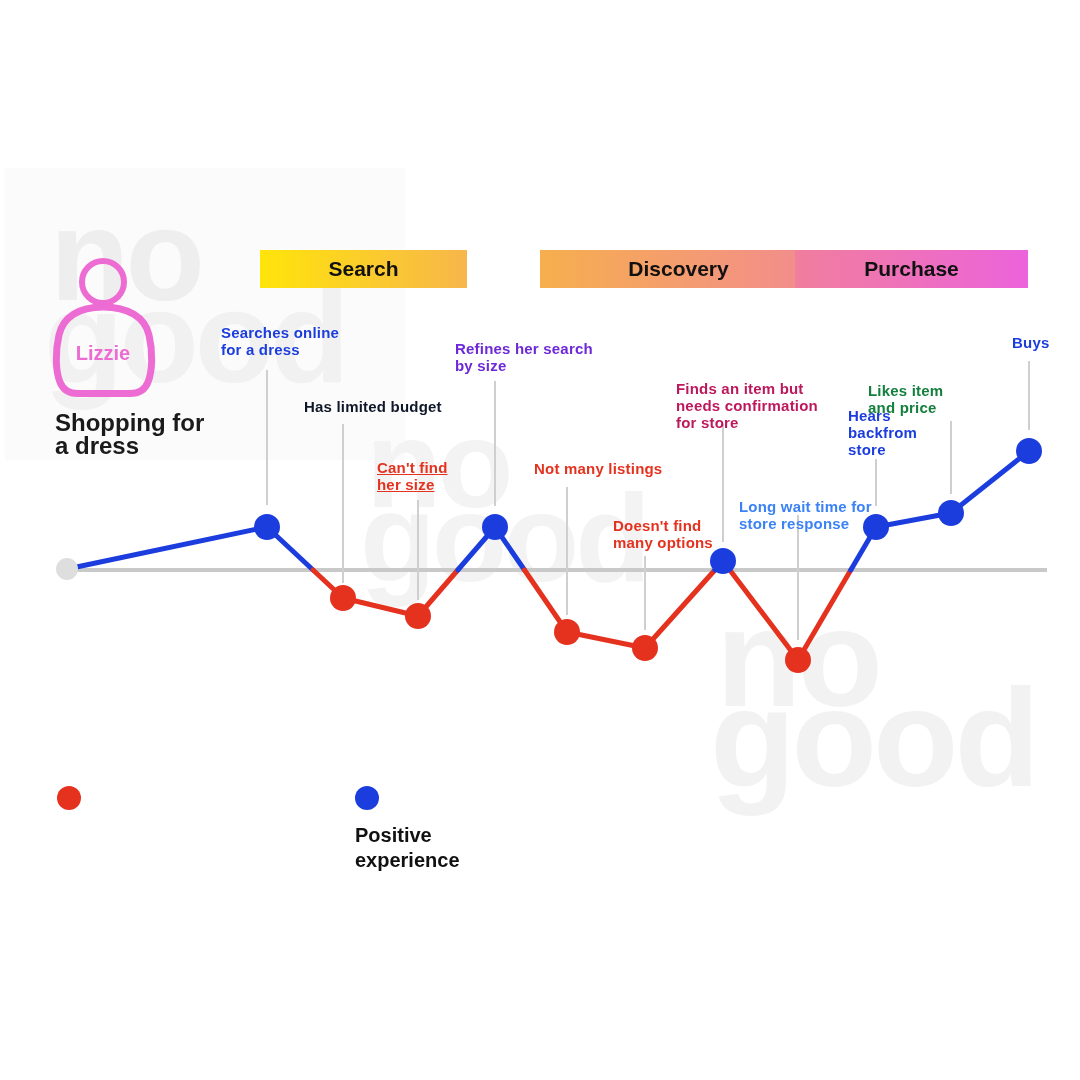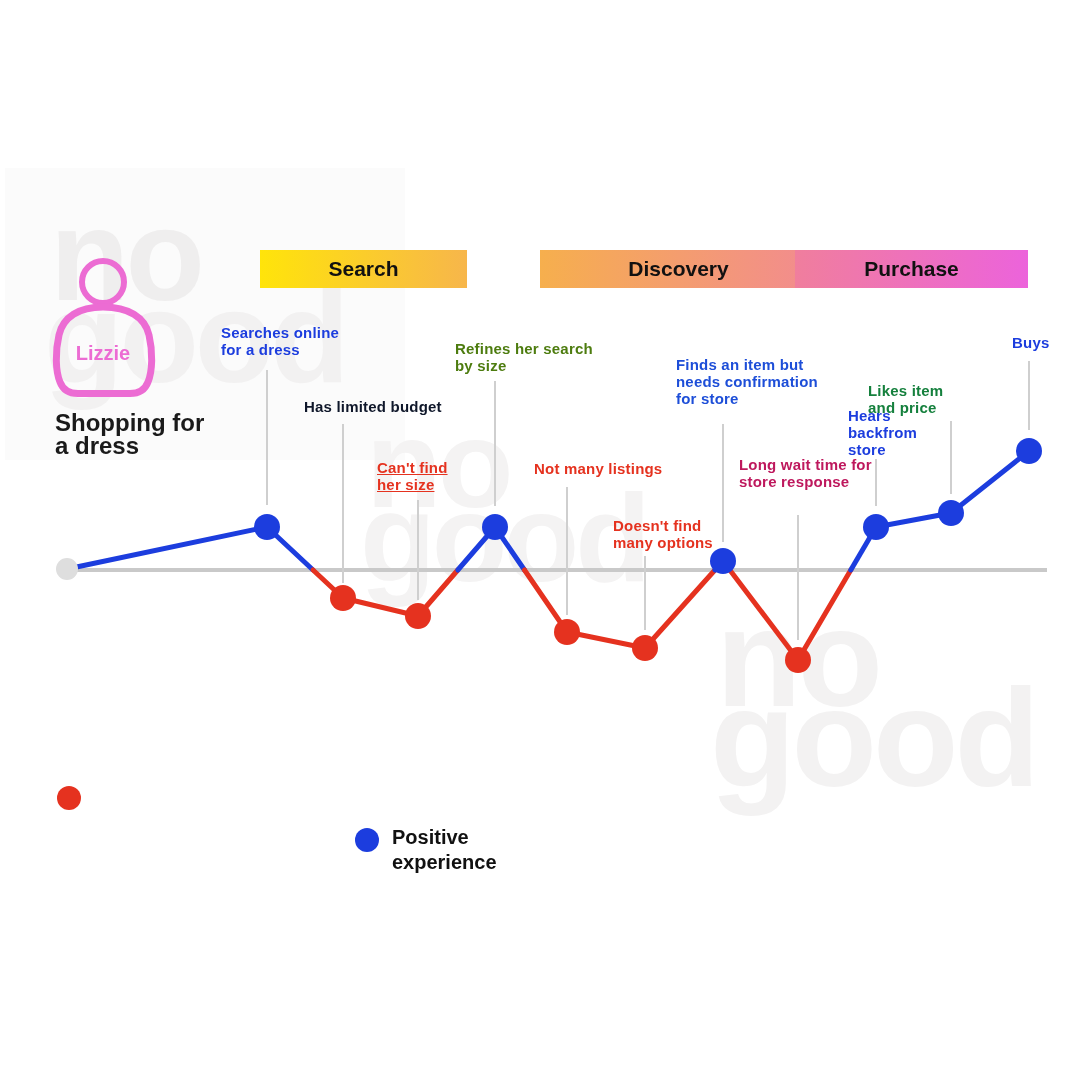--- a/index.html
+++ b/index.html
@@ -34,21 +34,21 @@
 
   
   .chart{position:absolute;left:0;top:0;width:1080px;height:1080px;}
   .annotations{position:absolute;left:0;top:0;width:1080px;height:812px;pointer-events:none;}
   .ann{position:absolute;font-weight:bold;font-size:15px;line-height:17px;letter-spacing:0.2px;
        white-space:pre-line;}
 
   
   .legend-item{position:absolute;display:flex;gap:13px;align-items:flex-start;}
   .legend-pain{left:57px;top:783px;}
-  .legend-pos{left:355px;top:825px;}
+  .legend-pos{left:355px;top:783px;flex-direction:column;}
   .ldot{width:24px;height:24px;border-radius:50%;flex:none;margin-top:3px;}
   .ltext{font-size:20px;line-height:25px;font-weight:bold;color:#111;white-space:pre-line;}
 </style>
 </head>
 <body>
 
 <div class="stage">
 
   <div class="panel"></div>
 
@@ -120,29 +120,29 @@
       <circle cx="876" cy="527" r="13" fill="#1C3DDE"></circle>
       <circle cx="951" cy="513" r="13" fill="#1C3DDE"></circle>
       <circle cx="1029" cy="451" r="13" fill="#1C3DDE"></circle>
     </svg>
   <div class="annotations">
       <div class="ann" style="left: 221px; top: 324px; color: rgb(28, 61, 222);">Searches online
 for a dress</div>
       <div class="ann" style="left: 304px; top: 398px; color: #0f172a;">Has limited budget</div>
       <div class="ann" style="left: 377px; top: 459px; color: rgb(229, 50, 31); text-decoration: underline;">Can't find
 her size</div>
-      <div class="ann" style="left: 455px; top: 340px; color: #4d7c0f;">Refines her search
+      <div class="ann" style="left: 455px; top: 340px; color: #6d28d9;">Refines her search
 by size</div>
       <div class="ann" style="left: 534px; top: 460px; color: rgb(229, 50, 31);">Not many listings</div>
       <div class="ann" style="left: 593px; top: 517px; color: rgb(229, 50, 31); margin-left: 20px;">Doesn't find
 many options</div>
-      <div class="ann" style="left: 676px; top: 356px; color: #1d4ed8;">Finds an item but
+      <div class="ann" style="left: 676px; top: 380px; color: #be185d;">Finds an item but
 needs confirmation
 for store</div>
-      <div class="ann" style="left: 739px; top: 456px; color: #be185d;">Long wait time for
+      <div class="ann" style="left: 739px; top: 498px; color: #3b82f6;">Long wait time for
 store response</div>
       <div class="ann" style="left: 848px; top: 407px; color: rgb(28, 61, 222);">Hears
 backfrom
 store</div>
       <div class="ann" style="left: 868px; top: 382px; color: #15803d;">Likes item
 and price</div>
       <div class="ann" style="left: 1012px; top: 334px; color: rgb(28, 61, 222);">Buys</div>
     </div>
 
   <div class="legend-item legend-pain">

